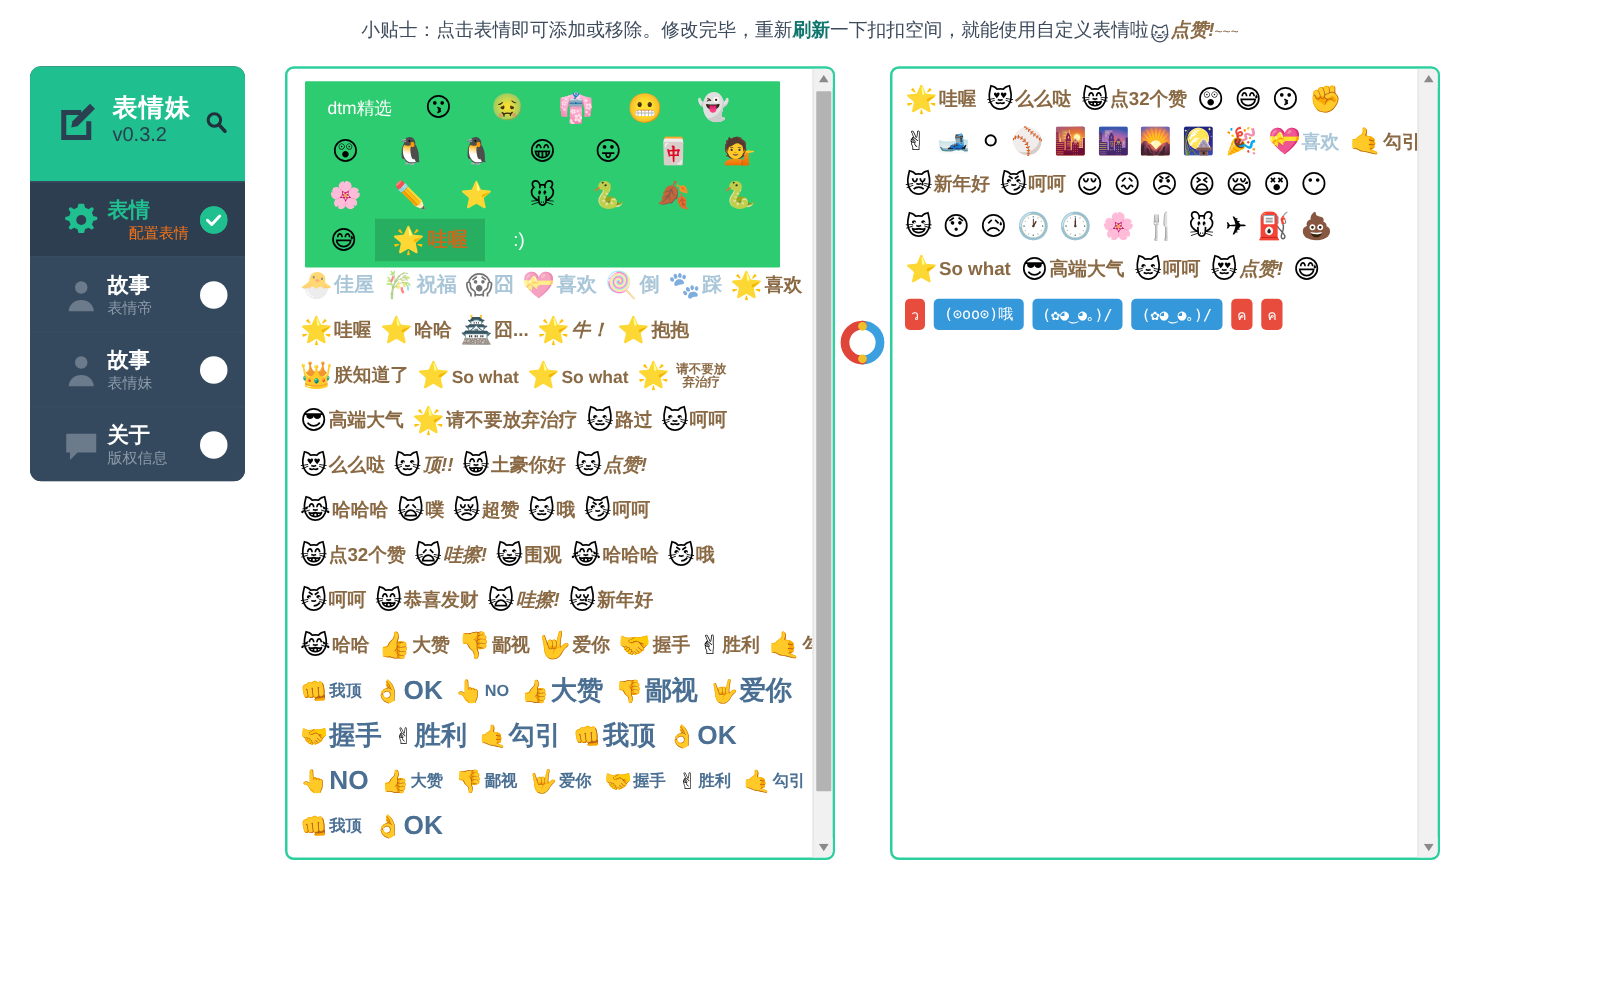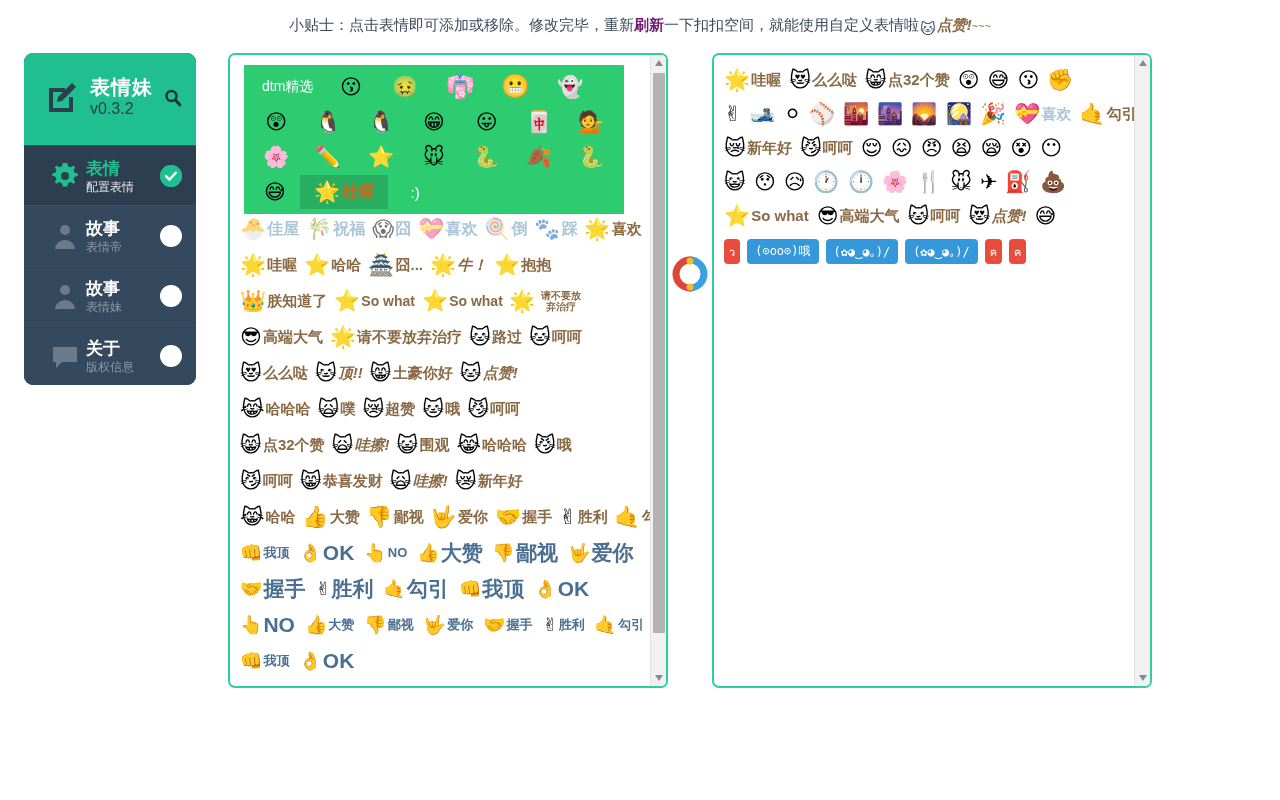--- a/index.html
+++ b/index.html
@@ -15,21 +15,21 @@
   .tip {
     position: absolute;
     left: 0; top: 14px;
     width: 1280px;
     text-align: center;
     font-size: 15px;
     color: #3d4b5c;
     line-height: 22px;
     white-space: nowrap;
   }
-  .tip .hl { color: #701a75; font-weight: bold; }
+  .tip .hl { color: #0f766e; font-weight: bold; }
   .tip .emo-inline {
     display: inline-block;
     vertical-align: -4px;
     margin: 0 1px;
   }
   .tip .zan { color: #8a6a45; font-weight: bold; font-style: italic; }
   .tip .tail { color: #8a6a45; font-size: 11px; }
 
   
   .sidebar {
@@ -84,21 +84,21 @@
     width: 82px;
   }
   .sb-item .l1 {
     font-size: 17px; font-weight: bold; line-height: 21px;
     color: #ffffff;
   }
   .sb-item .l2 {
     font-size: 12px; line-height: 16px; color: #8b9aa8;
   }
   .sb-item.active .l1 { color: #1fbf8f; }
-  .sb-item.active .l2 { color: #e5e5e5; }
+  .sb-item.active .l2 { color: #f97316; text-align: center; }
   .sb-item .dot {
     position: absolute; right: 14px; top: 50%;
     transform: translateY(-50%);
     width: 22px; height: 22px; border-radius: 50%;
     background: #ffffff;
   }
   .sb-item.active .dot { background: #1fbf8f; }
   .sb-item .dot svg { display: block; }
 
   

